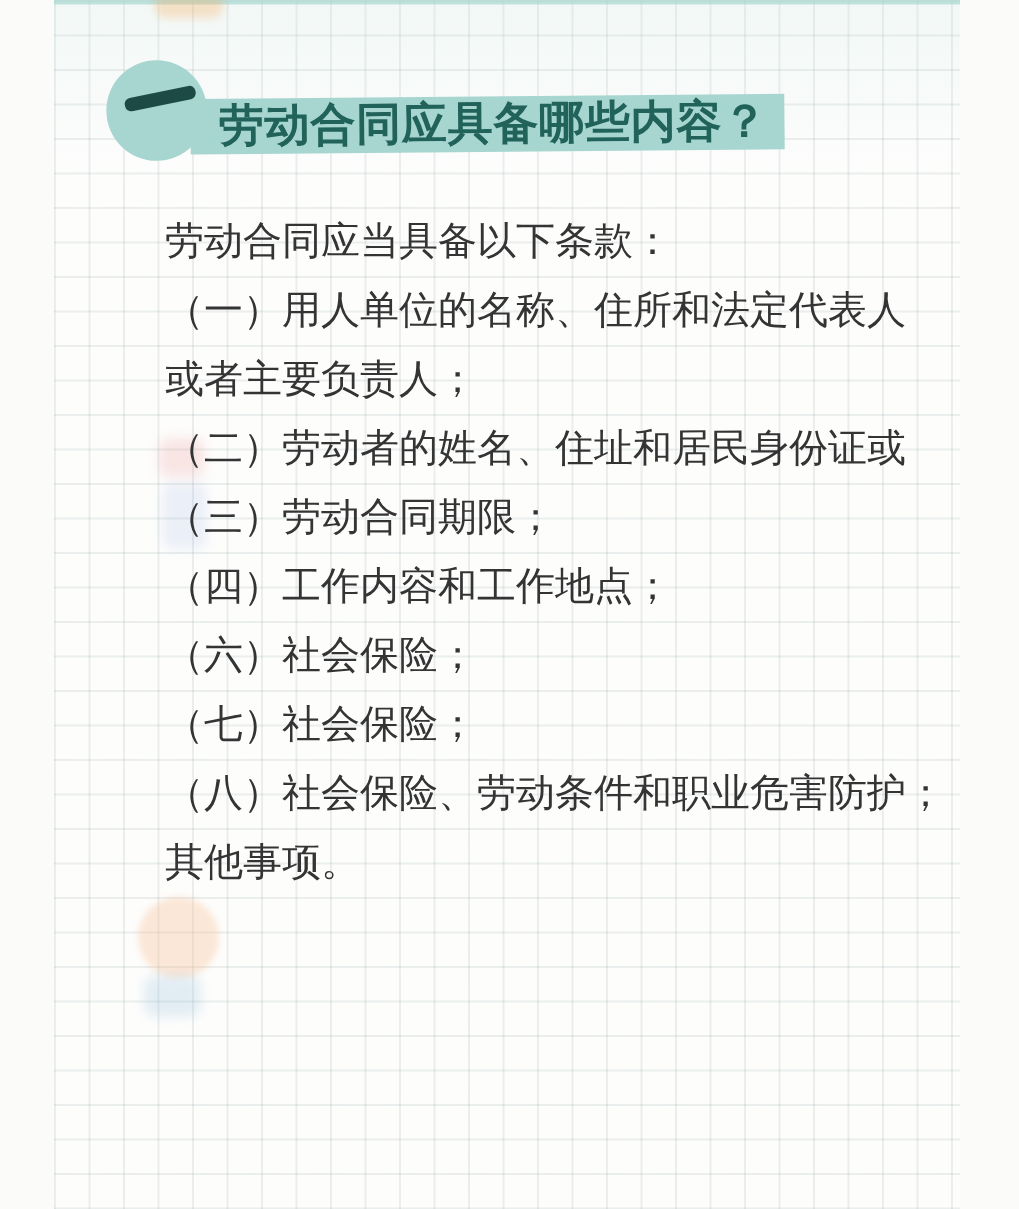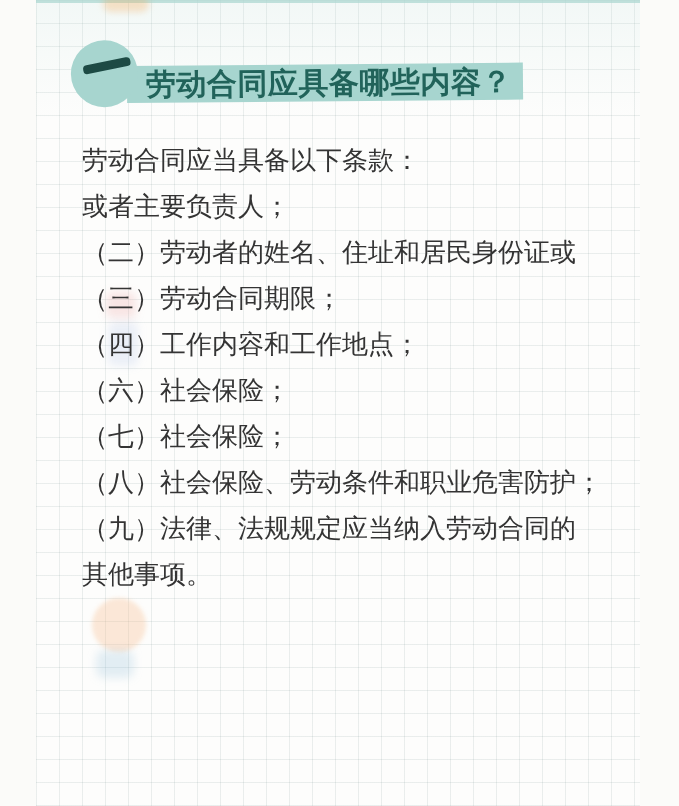--- a/index.html
+++ b/index.html
@@ -79,20 +79,21 @@
     position: absolute;
     left: 82px; top: 137px;
     width: 540px;
     color: #343434;
     font-size: 26px;
   }
   .clause-line {
     height: 46px;
     line-height: 46px;
     white-space: nowrap;
+    padding-left: 28px;
   }
   
   .smudge { position: absolute; pointer-events: none; }
   .smudge-1 { left: 103px; top: -4px; width: 46px; height: 16px; border-radius: 8px;
               background: rgba(245,170,85,0.30); filter: blur(3px); }
   .smudge-2 { left: 106px; top: 292px; width: 30px; height: 26px; border-radius: 6px;
               background: rgba(230,120,120,0.18); filter: blur(4px); }
   .smudge-3 { left: 108px; top: 322px; width: 30px; height: 44px; border-radius: 6px;
               background: rgba(125,155,220,0.14); filter: blur(4px); }
   .smudge-4 { left: 92px; top: 598px; width: 54px; height: 54px; border-radius: 50%;
@@ -117,24 +118,24 @@
 
   <div class="header-group">
     <div class="title-highlight-bar"></div>
     <div class="section-title">劳动合同应具备哪些内容？</div>
     <div class="number-badge"></div>
     <div class="number-one-glyph"></div>
   </div>
 
   <div class="body-text-block">
     <div class="clause-line">劳动合同应当具备以下条款：</div>
+    <div class="clause-line">（一）用人单位的名称、住所和法定代表人</div>
     <div class="clause-line">或者主要负责人；</div>
     <div class="clause-line">（二）劳动者的姓名、住址和居民身份证或</div>
     <div class="clause-line">（三）劳动合同期限；</div>
     <div class="clause-line">（四）工作内容和工作地点；</div>
     <div class="clause-line">（六）社会保险；</div>
     <div class="clause-line">（七）社会保险；</div>
     <div class="clause-line">（八）社会保险、劳动条件和职业危害防护；</div>
-    <div class="clause-line">（九）法律、法规规定应当纳入劳动合同的</div>
     <div class="clause-line">其他事项。</div>
   </div>
 
 </div>
 
 </body></html>

